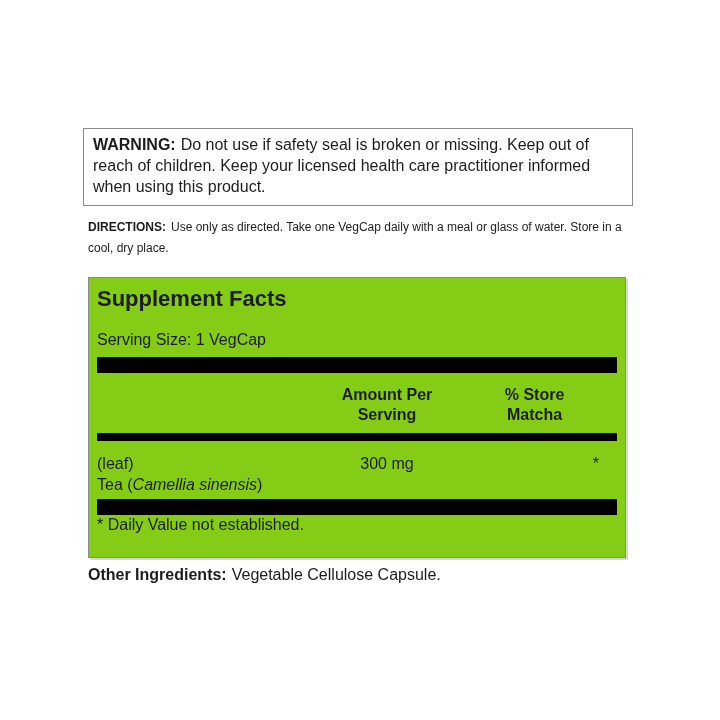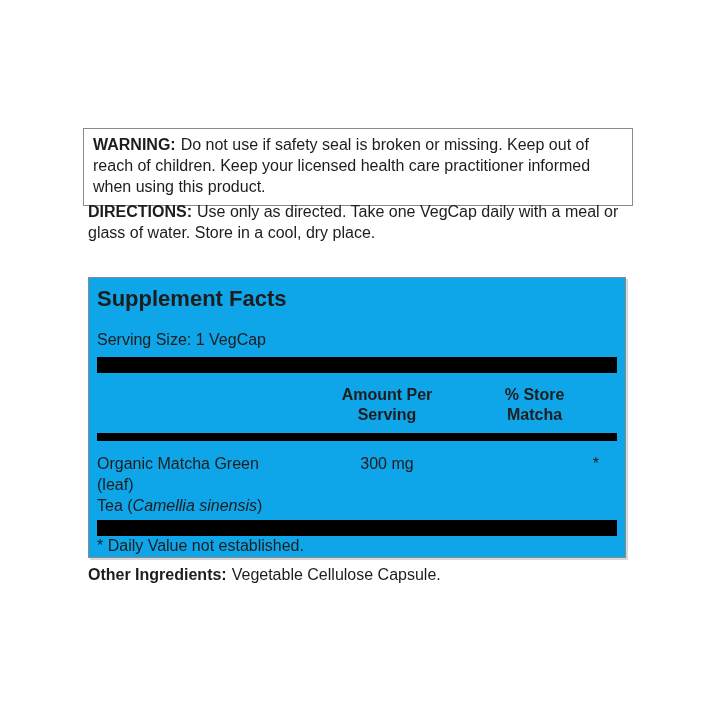--- a/index.html
+++ b/index.html
@@ -29,38 +29,38 @@
     border: 1px solid #8a8a8a;
     padding: 5px 10px 8px 9px;
     font-size: 16px;
     line-height: 21px;
   }
 
   
   .directions {
     position: absolute;
     left: 88px;
-    top: 201px;
+    top: 217px;
     width: 545px;
-    font-size: 16px;
+    font-size: 12px;
     line-height: 21px;
   }
 
   
   .sf-panel {
     position: absolute;
     left: 88px;
     top: 277px;
     width: 538px;
     height: 281px;
     box-sizing: border-box;
     border: 1px solid #8a8a8a;
     box-shadow: 2px 2px 0 #d8d8d8;
     padding: 5px 8px;
-    background: #0ea5e9;
+    background: #84cc16;
   }
   .sf-title {
     font-size: 22px;
     font-weight: bold;
     line-height: 26px;
     margin-top: 3px;
   }
   .sf-serving {
     font-size: 16px;
     line-height: 19px;
@@ -134,21 +134,20 @@
       <div class="col-dv">
         <div>% Store</div>
         <div>Matcha</div>
       </div>
     </div>
 
     <div class="bar bar-medium bar-mid"></div>
 
     <div class="sf-row">
       <div class="col-name">
-        <div>Organic Matcha Green</div>
         <div>(leaf)</div>
         <div><span>Tea (</span><span class="italic">Camellia sinensis</span><span>)</span></div>
       </div>
       <div class="col-amount">300 mg</div>
       <div class="col-dv-value">*</div>
     </div>
 
     <div class="bar bar-thick bar-bottom"></div>
 
     <div class="sf-footnote">* Daily Value not established.</div>

